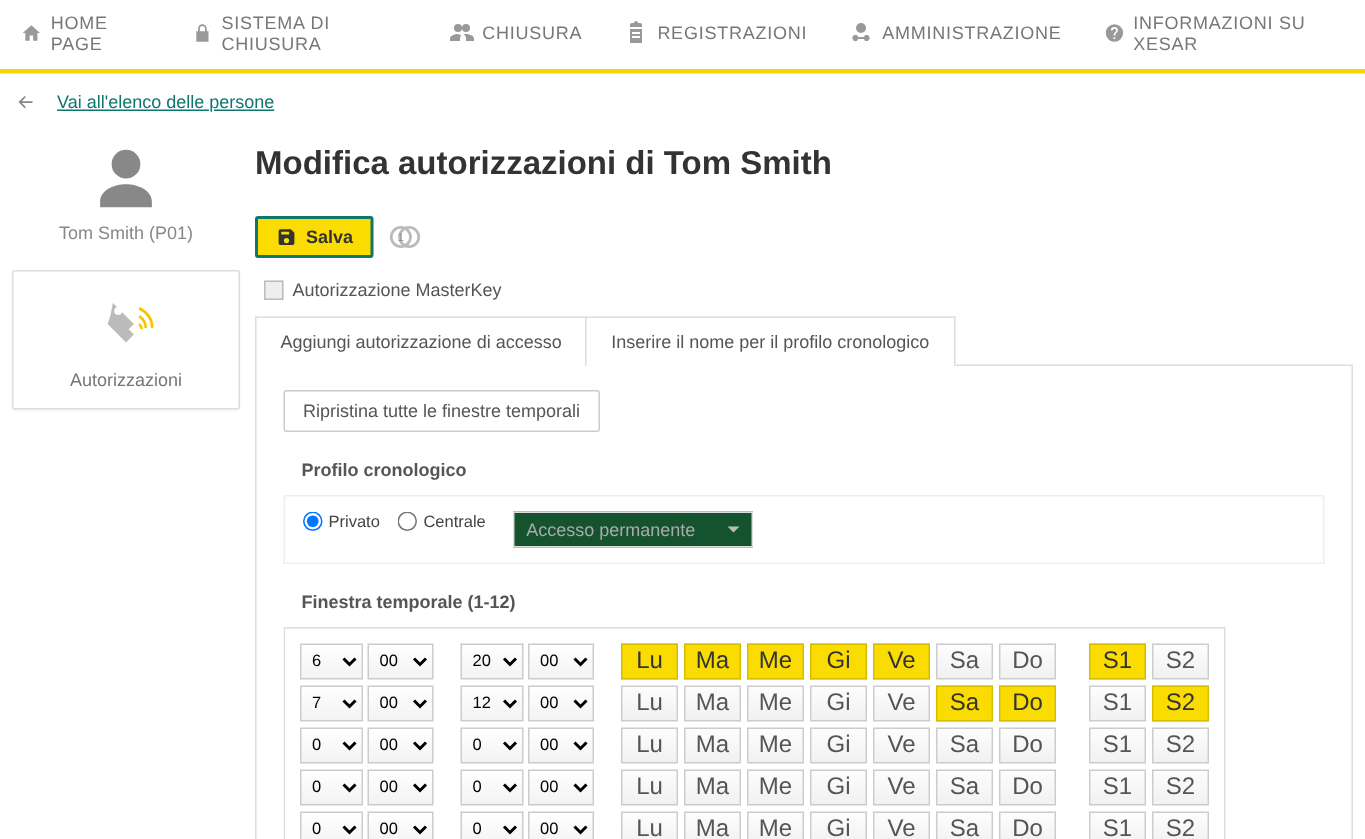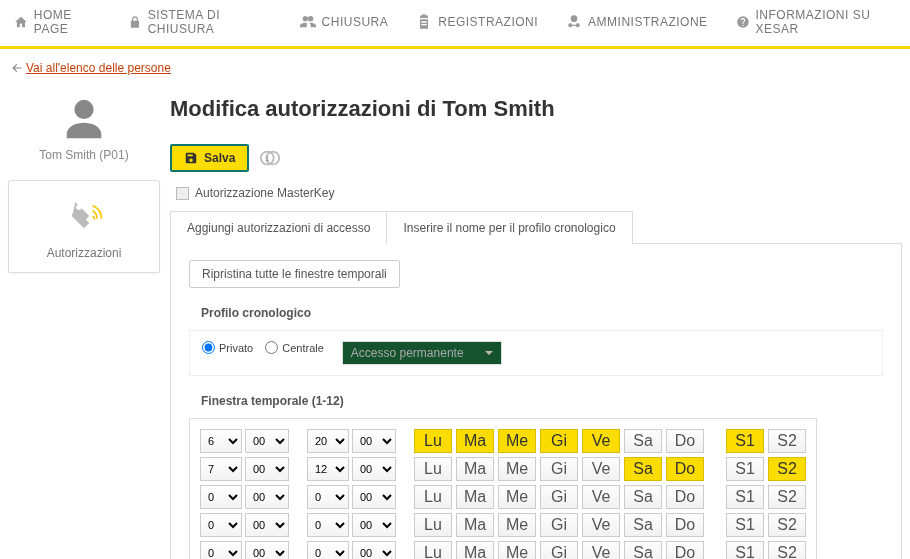--- a/index.html
+++ b/index.html
@@ -5,21 +5,21 @@
   * { box-sizing: border-box; margin: 0; padding: 0; }
   body { font-family: Arial, sans-serif; font-size: 12px; color: #555; background: #fff; width: 910px; }
   
   
   .topnav { display: flex; align-items: center; border-bottom: 3px solid #f5d600; padding: 8px 0 10px 0; }
   .topnav-item { display: flex; align-items: center; gap: 6px; padding: 0 14px; color: #777; font-size: 12px; letter-spacing: 0.5px; cursor: pointer; }
   .topnav-item svg { width: 16px; height: 16px; fill: #999; }
   
   
   .breadcrumb-row { padding: 12px 10px 18px 10px; }
-  .breadcrumb { display: inline-flex; align-items: center; gap: 2px; color: #c2410c; font-size: 12px; text-decoration: underline; cursor: pointer; }
+  .breadcrumb { display: inline-flex; align-items: center; gap: 14px; color: #0f766e; font-size: 12px; text-decoration: underline; cursor: pointer; }
   .breadcrumb svg { width: 14px; height: 14px; fill: #888; }
   
   
   .layout { display: flex; }
   .sidebar { width: 170px; padding: 0 10px 0 8px; }
   .main { flex: 1; padding: 0 8px 0 0; }
   
   
   .person-card { text-align: center; margin-bottom: 18px; }
   .person-icon { width: 46px; height: 46px; margin: 0 auto 6px auto; }
@@ -167,21 +167,21 @@
           </svg>
       </span>
     </div>
 
     <div class="masterkey-row">
       <span class="cb"></span>
       <span>Autorizzazione MasterKey</span>
     </div>
 
     <div class="tabs">
-      <div class="tab"><span>Aggiungi autorizzazioni di accesso</span></div>
+      <div class="tab"><span>Aggiungi autorizzazione di accesso</span></div>
       <div class="tab active"><span>Inserire il nome per il profilo cronologico</span></div>
     </div>
 
     <div class="panel">
       <button class="btn-plain"><span>Ripristina tutte le finestre temporali</span></button>
 
       <div class="section-label">Profilo cronologico</div>
       <div class="profile-row">
         <div class="radio-group">
           <label>

